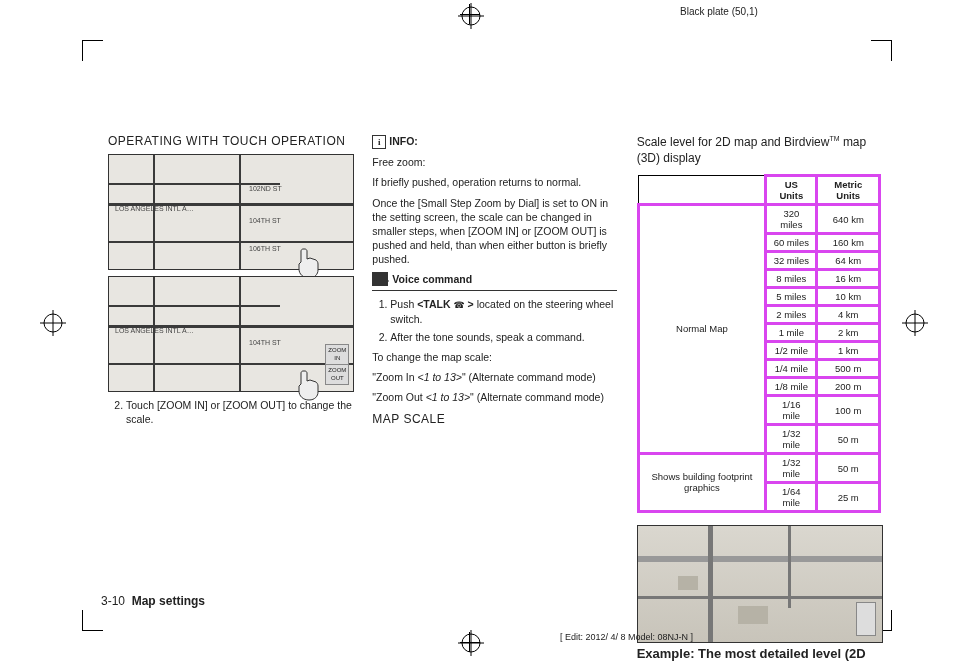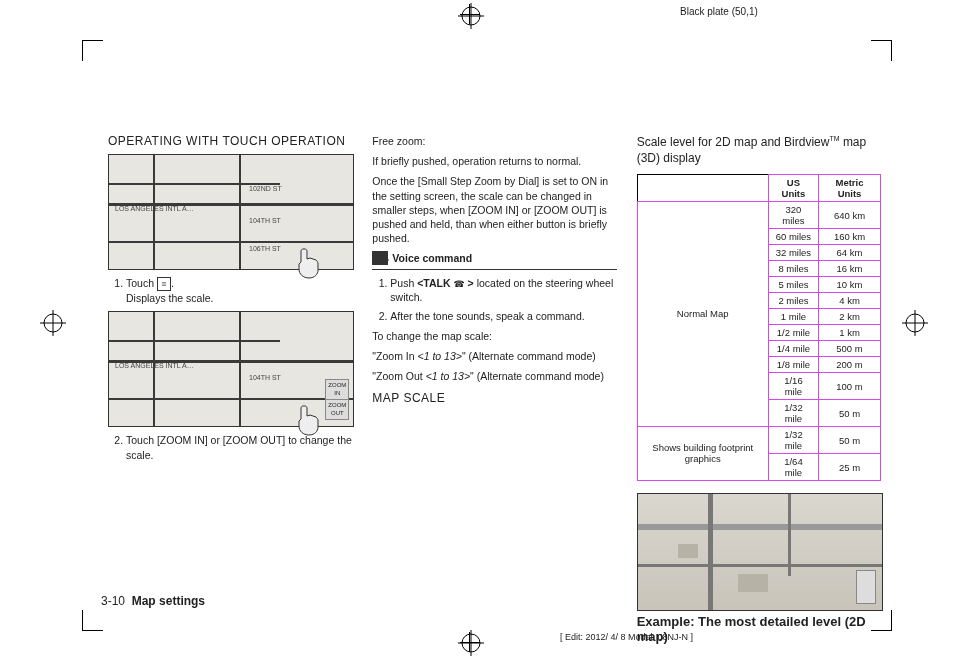--- a/index.html
+++ b/index.html
@@ -16,21 +16,21 @@
   .finger{position:absolute;bottom:-10px;right:30px;width:30px;height:32px}
   .iconbox{display:inline-block;width:12px;height:12px;border:1px solid #333;text-align:center;line-height:12px;font-size:9px;font-family:serif;font-weight:bold;vertical-align:middle}
   .vc{display:flex;align-items:center;gap:4px;margin:4px 0 4px}
   .vc-ico{width:14px;height:12px;border:1px solid #333;background:#333;position:relative}
   .vc-ico:after{content:'';position:absolute;right:-5px;top:5px;border:3px solid transparent;border-left-color:#333}
   .talkglyph{display:inline-block;font-size:9px;transform:translateY(0)}
   ol{margin:0 0 6px 0;padding-left:18px}
   li{margin-bottom:4px;line-height:1.35}
   .it{font-style:italic}
   table.sc{border-collapse:collapse;width:100%;margin:4px 0 12px}
-  table.sc th,table.sc td{border:1px solid #d946ef;padding:2px 6px;font-size:9.5px;text-align:center}
+  table.sc th,table.sc td{border:3px solid #d946ef;padding:2px 6px;font-size:9.5px;text-align:center}
   table.sc th{font-weight:bold}
   .rowlabel{font-size:9px;line-height:1.15}
   .caption{font-size:13px;font-weight:bold;margin-top:3px}
   .map2{width:100%;height:116px;border:1px solid #333;background:linear-gradient(#dad7cf,#c8c4ba);position:relative}
   .footer{position:absolute;left:101px;top:594px;font-size:12px}
   .footer .b{font-weight:bold}
   .edit{position:absolute;left:560px;top:632px;font-size:9px}
   .regC,.regB{position:absolute;width:1px;height:20px;background:#000}
   .regC2,.regB2{position:absolute;height:1px;width:20px;background:#000}
   .regC{left:469px;top:4px}.regC2{left:460px;top:14px}
@@ -75,26 +75,20 @@
         <span class="lr" style="top:50px;left:6px">LOS ANGELES INTL A…</span>
         <span class="lr" style="top:30px;left:140px">102ND ST</span>
         <span class="lr" style="top:62px;left:140px">104TH ST</span>
         <span class="lr" style="top:90px;left:140px">106TH ST</span>
         <div class="finger">
           <svg viewBox="0 0 30 32" width="30" height="32">
               <path fill="#eee" stroke="#333" stroke-width="1" d="M12 2c1 0 2 1 2 2v8l3-1 3 1 3 1c1 1 2 2 2 4v6c0 4-3 8-9 8s-10-4-10-9v-5l2-2V4c0-1 1-2 2-2z"></path>
             </svg>
         </div>
       </div>
-      <ol>
-        <li>
-          <span>Touch </span><span class="iconbox">≡</span><span>.</span>
-          <div>Displays the scale.</div>
-        </li>
-      </ol>
       <div class="mapbox">
         <div class="road" style="left:0;top:48px;width:100%;height:3px"></div>
         <div class="road" style="left:0;top:86px;width:100%;height:2px"></div>
         <div class="road" style="left:0;top:28px;width:70%;height:2px"></div>
         <div class="road" style="left:44px;top:0;width:2px;height:100%"></div>
         <div class="road" style="left:130px;top:0;width:2px;height:100%"></div>
         <span class="lr" style="top:50px;left:6px">LOS ANGELES INTL A…</span>
         <span class="lr" style="top:62px;left:140px">104TH ST</span>
         <div class="zbtn zin">ZOOM IN</div>
         <div class="zbtn zout">ZOOM OUT</div>
@@ -103,20 +97,24 @@
               <path fill="#eee" stroke="#333" stroke-width="1" d="M12 2c1 0 2 1 2 2v8l3-1 3 1 3 1c1 1 2 2 2 4v6c0 4-3 8-9 8s-10-4-10-9v-5l2-2V4c0-1 1-2 2-2z"></path>
             </svg>
         </div>
       </div>
       <ol start="2">
         <li>Touch [ZOOM IN] or [ZOOM OUT] to change the scale.</li>
       </ol>
     </div>
 
     <div class="col">
+      <p class="p">
+        <span class="iconbox">i</span>
+        <span class="bold">INFO:</span>
+      </p>
       <p class="p">Free zoom:</p>
       <p class="p">If briefly pushed, operation returns to normal.</p>
       <p class="p">Once the [Small Step Zoom by Dial] is set to ON in the setting screen, the scale can be changed in smaller steps, when [ZOOM IN] or [ZOOM OUT] is pushed and held, than when either button is briefly pushed.</p>
 
       <div class="vc">
         <div class="vc-ico"></div>
         <span class="bold">Voice command</span>
       </div>
       <div class="sep"></div>
       <ol>

